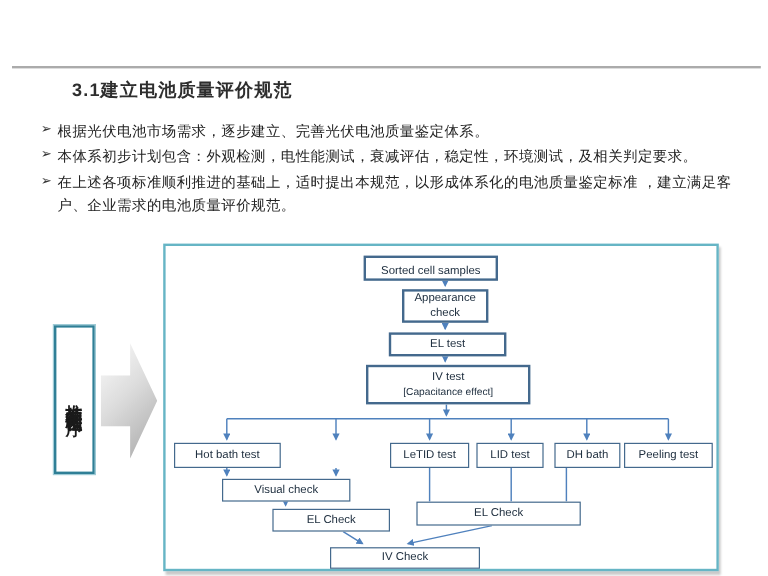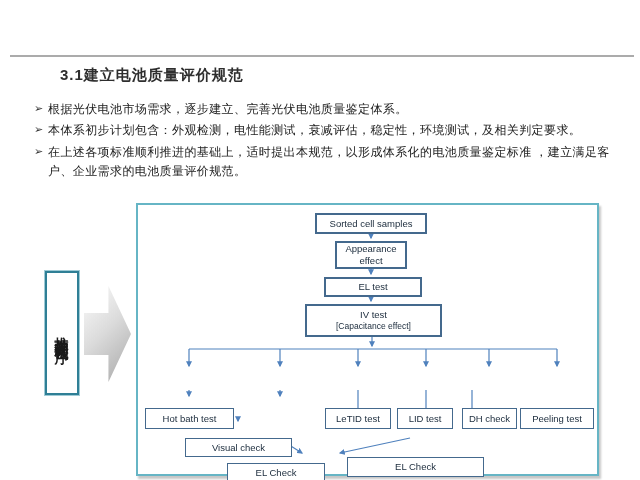--- a/index.html
+++ b/index.html
@@ -45,21 +45,21 @@
   
   .chart{
     position:absolute;left:136px;top:203px;width:459px;height:269px;
     border:2px solid #66b5c5;background:#fff;box-shadow:2px 3px 2px #c7c7c7;
   }
   .node{
     position:absolute;background:#fff;border:2px solid #44698d;
     display:flex;flex-direction:column;align-items:center;justify-content:center;
     font-size:9.5px;color:#203040;text-align:center;line-height:1.25;box-sizing:border-box;
   }
-  .thin{border-width:1px;margin-top:39px;}
+  .thin{border-width:1px;}
   .bold{font-weight:normal;}
   .sub-line{font-size:8.5px;}
   .conn{position:absolute;left:0;top:0;width:459px;height:269px;pointer-events:none;}
 </style>
 </head>
 <body>
 
 <div class="slide">
 
   <div class="title-rule"></div>
@@ -109,26 +109,26 @@
         <line x1="142" y1="185" x2="142" y2="191" marker-end="url(#arr)"></line>
         <line x1="100" y1="213" x2="100" y2="216" marker-end="url(#arr)"></line>
         <line x1="220" y1="185" x2="220" y2="213"></line>
         <line x1="288" y1="185" x2="288" y2="213"></line>
         <line x1="334" y1="185" x2="334" y2="213"></line>
         <line x1="148" y1="238" x2="164" y2="248" marker-end="url(#arr)"></line>
         <line x1="272" y1="233" x2="202" y2="248" marker-end="url(#arr)"></line>
       </g>
     </svg>
 
-    <div class="node" style="left:177px;top:8px;width:112px;height:21px;">
+    <div class="node" style="left:165px;top:8px;width:112px;height:21px;justify-content:flex-end;">
       <span>Sorted cell samples</span>
     </div>
 
     <div class="node" style="left:197px;top:36px;width:72px;height:28px;">
-      <span>Appearance effect</span>
+      <span>Appearance check</span>
     </div>
 
     <div class="node" style="left:186px;top:72px;width:98px;height:20px;">
       <span>EL test</span>
     </div>
 
     <div class="node" style="left:167px;top:99px;width:137px;height:33px;">
       <span class="bold">IV test</span>
       <span class="sub-line">[Capacitance effect]</span>
     </div>
@@ -136,21 +136,21 @@
     <div class="node thin bold" style="left:7px;top:164px;width:89px;height:21px;">
       <span>Hot bath test</span>
     </div>
     <div class="node thin" style="left:187px;top:164px;width:66px;height:21px;justify-content:center;">
       <span>LeTID test</span>
     </div>
     <div class="node thin" style="left:259px;top:164px;width:56px;height:21px;">
       <span>LID test</span>
     </div>
     <div class="node thin bold" style="left:324px;top:164px;width:55px;height:21px;">
-      <span>DH check</span>
+      <span>DH bath</span>
     </div>
     <div class="node thin" style="left:382px;top:164px;width:74px;height:21px;">
       <span>Peeling test</span>
     </div>
 
     <div class="node thin" style="left:47px;top:194px;width:107px;height:19px;">
       <span>Visual check</span>
     </div>
     <div class="node thin" style="left:89px;top:219px;width:98px;height:19px;">
       <span>EL Check</span>

